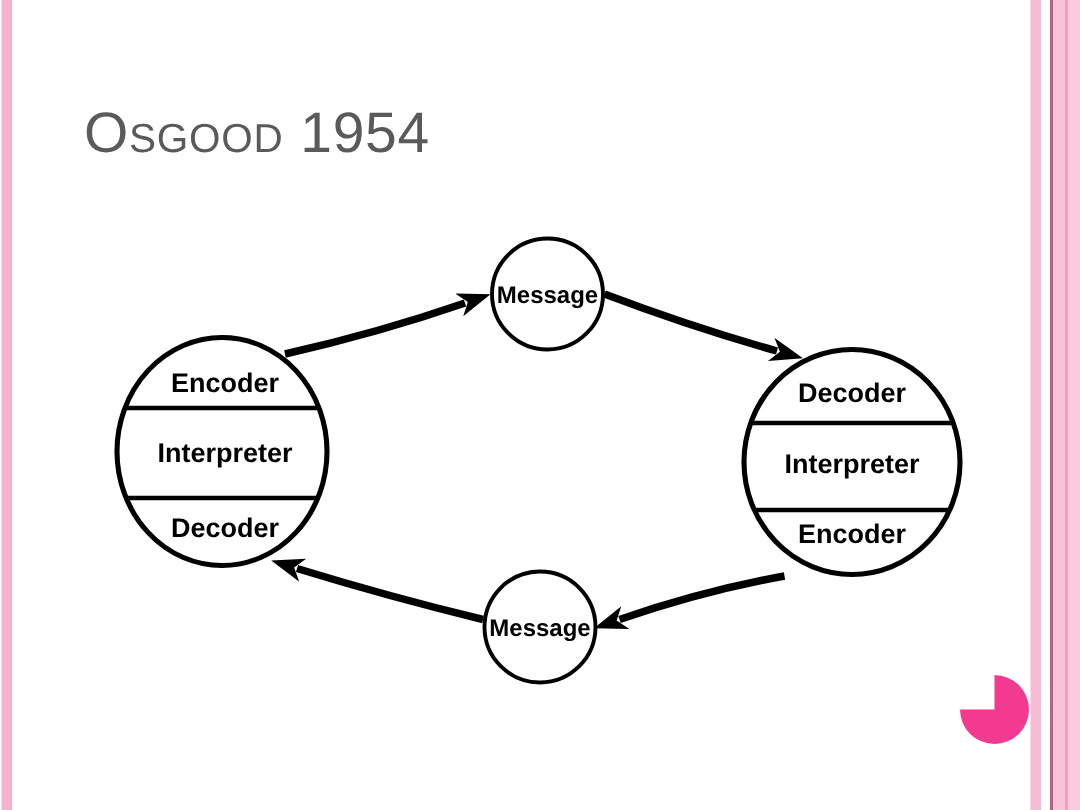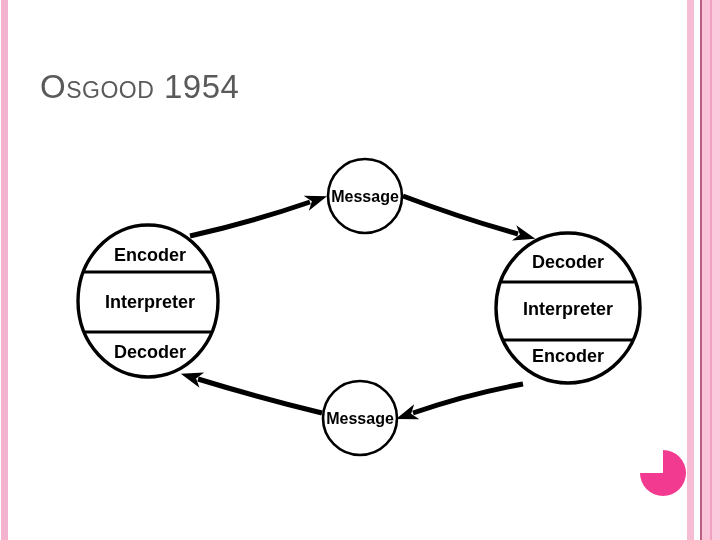--- a/index.html
+++ b/index.html
@@ -26,22 +26,22 @@
   }
 
   
   .stripe-r1 { left: 687px; top: 0; width: 7px; height: 540px; background: #f6bcd3; }
   .stripe-r2 { left: 700px; top: 0; width: 2px; height: 540px; background: #bb5e86; }
   .stripe-r3 { left: 702px; top: 0; width: 8px; height: 540px; background: #f9c3d8; }
   .stripe-r4 { left: 710px; top: 0; width: 2px; height: 540px; background: #f0a1c1; }
   .stripe-r5 { left: 712px; top: 0; width: 8px; height: 540px; background: #fbcadd; }
 
   .slide-title {
-    left: 40px; top: 70px;
-    font-size: 33px;
+    left: 56px; top: 70px;
+    font-size: 38px;
     line-height: 1.0;
     font-variant: small-caps;
     color: #5a5a5a;
     letter-spacing: 0.5px;
     white-space: nowrap;
   }
 
   svg.diagram {
     left: 0; top: 0;
     width: 720px; height: 540px;

